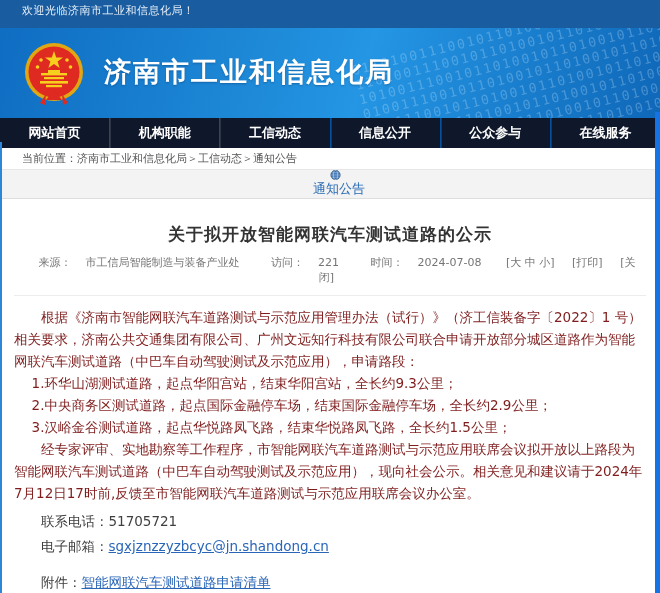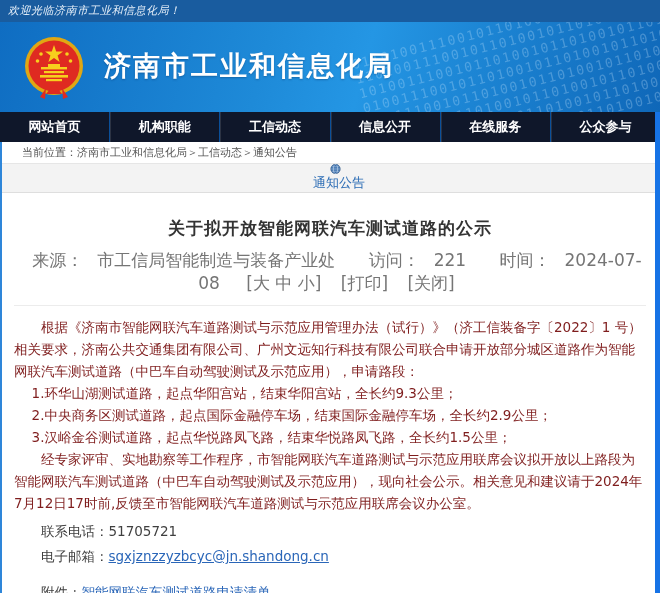--- a/index.html
+++ b/index.html
@@ -1,20 +1,20 @@
 <!DOCTYPE html>
 <html><head>
 <meta charset="utf-8">
 <style>
   * { margin:0; padding:0; box-sizing:border-box; }
   html,body { width:660px; height:593px; overflow:hidden; font-family:"DejaVu Sans","Liberation Sans",sans-serif; background:#fff; }
   body { position:relative; }
 
   
-  .topbar { height:22px; background:#195c9f; color:#e8f1fa; font-size:11px; line-height:22px; padding-left:8px; letter-spacing:.5px;font-style:italic; }
+  .topbar { height:28px; background:#195c9f; color:#e8f1fa; font-size:11px; line-height:22px; padding-left:22px; letter-spacing:.5px; }
 
   
   .header { position:relative; height:90px; background:linear-gradient(105deg,#0f6dc2 0%,#1e8ad8 40%,#2496e4 55%,#0f67b8 100%); overflow:hidden; }
   .binary-wrap { position:absolute; right:-30px; top:-6px; width:330px; height:120px; transform:rotate(-14deg); opacity:.28; color:#cfeaff; font-family:"DejaVu Sans Mono","Liberation Mono",monospace; font-size:13px; line-height:15px; letter-spacing:2px; overflow:hidden; pointer-events:none; }
   .binary-row { white-space:nowrap; }
   .emblem { position:absolute; left:24px; top:14px; width:60px; height:64px; cursor:pointer; }
   .site-title { position:absolute; left:104px; top:26px; color:#fff; font-size:27px; font-weight:bold; letter-spacing:2px; text-shadow:0 1px 2px rgba(0,40,90,.35); }
 
   
   .nav { display:flex; height:30px; background:#0f172a; }
@@ -30,21 +30,21 @@
   .globe-icon { width:15px; height:15px; margin-right:7px; }
   .section-title { color:#2b6cb5; font-size:13px; }
 
   
   .edge-right { position:absolute; right:0; top:112px; bottom:0; width:5px; background:#1673e6; cursor:pointer; }
   .edge-left  { position:absolute; left:0; top:142px; bottom:0; width:2px; background:#2e86d9; }
 
   
   .content { padding:0 14px; }
   .article-title { text-align:center; font-size:17px; font-weight:bold; color:#333; margin-top:24px; letter-spacing:1px; }
-  .meta { text-align:center; font-size:17px; color:#757575; margin-top:9px; padding-bottom:10px; border-bottom:1px solid #ececec; }
+  .meta { text-align:center; font-size:11px; color:#757575; margin-top:9px; padding-bottom:10px; border-bottom:1px solid #ececec; }
   .meta span { margin:0 7px; }
   .meta .ctrl { cursor:pointer; }
   .body-text { margin-top:10px; font-size:13.5px; color:#7f1d1d; line-height:22px; }
   .body-text p { text-indent:2em; }
   .body-text p.numbered { text-indent:1.3em; }
   .contact-line { font-size:13.5px; color:#3f3f3f; line-height:25px; text-indent:2em; }
   .contact-block { margin-top:5px; }
   .link { color:#2a66b8; text-decoration:underline; cursor:pointer; }
   .attachment { margin-top:15px; font-size:13.5px; color:#3f3f3f; text-indent:2em; }
 </style>
@@ -85,22 +85,22 @@
     </svg>
   </div>
   <div class="site-title">济南市工业和信息化局</div>
 </div>
 
 <div class="nav">
   <div class="nav-item">网站首页</div>
   <div class="nav-item">机构职能</div>
   <div class="nav-item">工信动态</div>
   <div class="nav-item">信息公开</div>
+  <div class="nav-item">公众参与</div>
   <div class="nav-item">在线服务</div>
-  <div class="nav-item">公众参与</div>
 </div>
 
 <div class="breadcrumb">
   <span>当前位置：</span><span class="path">济南市工业和信息化局＞工信动态＞通知公告</span>
 </div>
 
 <div class="section-bar">
   <svg class="globe-icon" viewBox="0 0 16 16">
     <circle cx="8" cy="8" r="7.5" fill="#3b6fad"></circle>
     <circle cx="8" cy="8" r="7.5" fill="none" stroke="#28507f" stroke-width="1"></circle>

